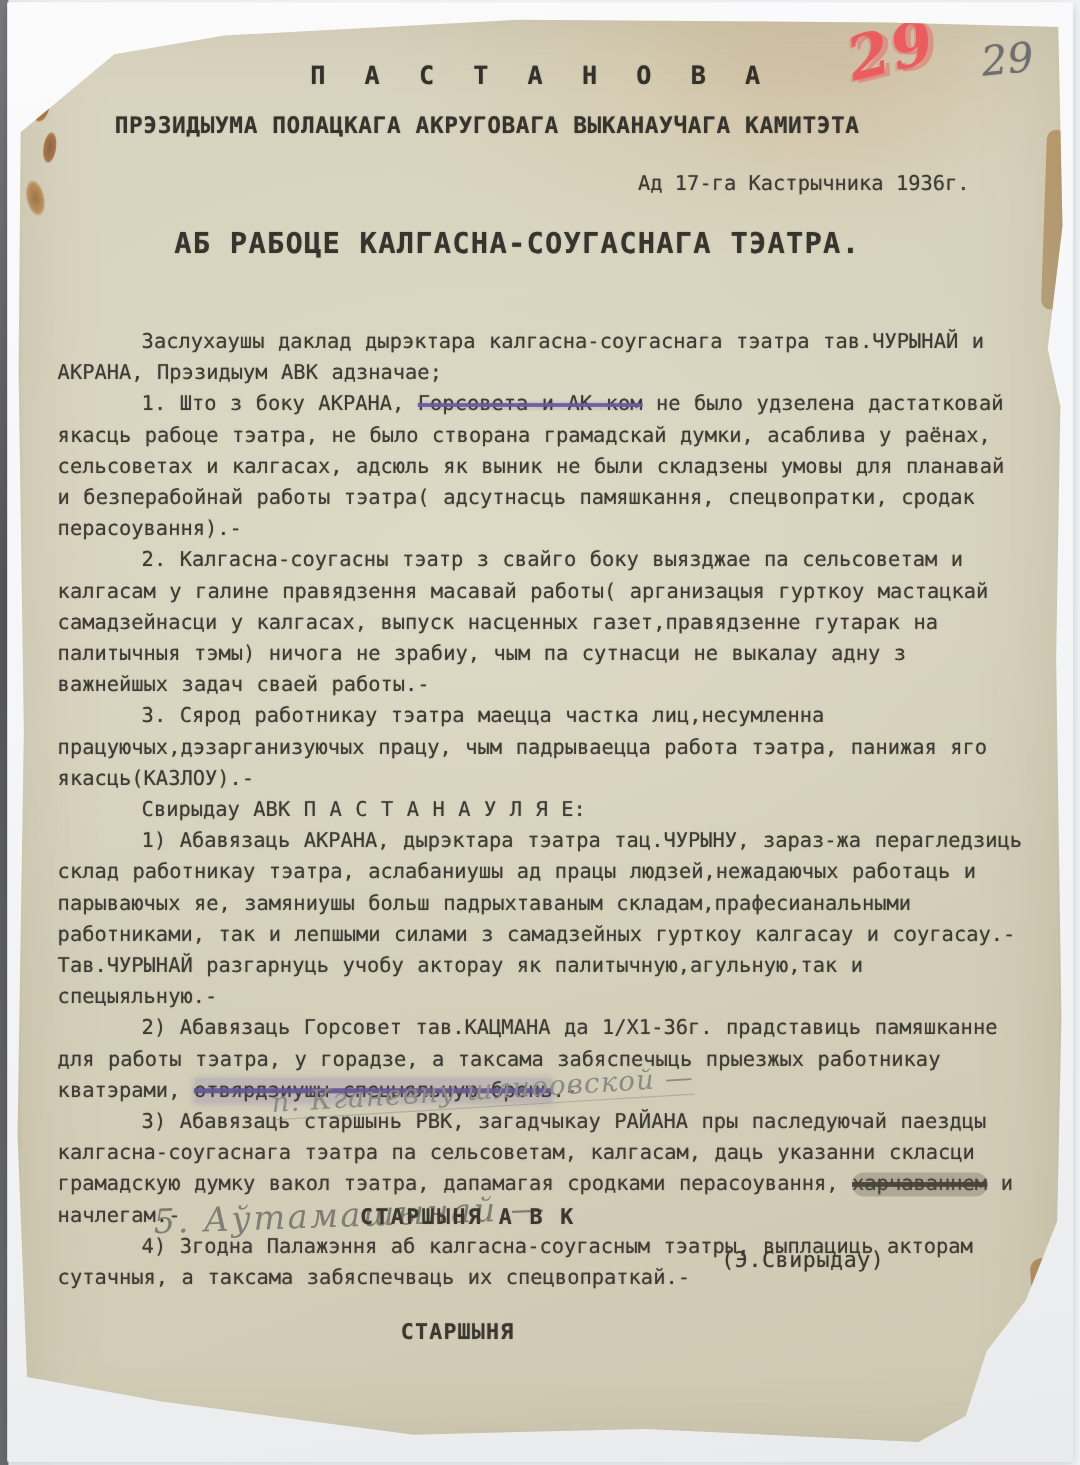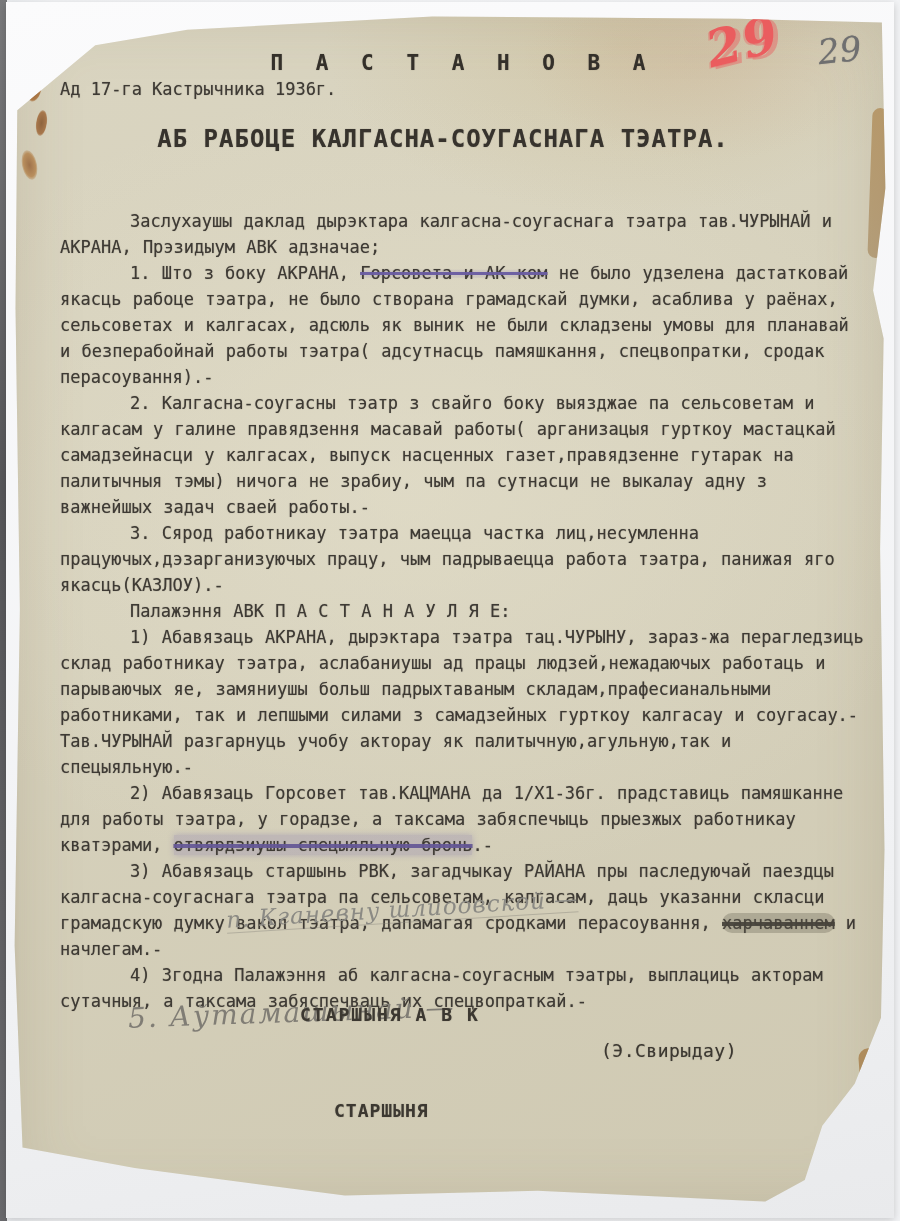--- a/index.html
+++ b/index.html
@@ -32,34 +32,34 @@
   }
   .stain{position:absolute;border-radius:50%;}
   .rust1{left:16px;top:72px;width:13px;height:22px;background:radial-gradient(#8d5427,#a66a33 60%,transparent 75%);transform:rotate(18deg);opacity:.85;}
   .rust2{left:24px;top:102px;width:11px;height:26px;background:radial-gradient(#7d4a20,#9c6130 60%,transparent 78%);transform:rotate(8deg);opacity:.8;}
   .rust3{left:10px;top:142px;width:15px;height:30px;background:radial-gradient(#8d5427,#b07a40 55%,transparent 78%);transform:rotate(-12deg);opacity:.75;}
   .edge-patch1{right:2px;top:100px;width:16px;height:150px;background:linear-gradient(180deg,rgba(176,140,88,.8),rgba(150,112,62,.5));border-radius:8px;transform:rotate(2deg);}
   .edge-patch2{right:0px;top:1040px;width:26px;height:120px;background:linear-gradient(180deg,rgba(170,130,78,.85),rgba(140,100,52,.6));border-radius:10px;transform:rotate(-4deg);}
   .edge-patch3{right:8px;top:1150px;width:30px;height:40px;background:radial-gradient(rgba(160,120,70,.8),transparent 75%);}
 
   .doc{
-    position:absolute;left:48px;top:42px;width:806px;
+    position:absolute;left:36px;top:42px;width:806px;
     color:#3e3a34;
     font-size:17px;line-height:26px;
     text-shadow:0 0 1px rgba(62,58,52,.55);
   }
   .doc-title{
     margin:0;text-align:center;font-size:21px;font-weight:bold;
     letter-spacing:10px;color:#34302a;
   }
   .doc-issuer{
     margin:16px 90px 0 0;text-align:center;font-size:19px;font-weight:bold;
     letter-spacing:.5px;color:#37332d;
   }
-  .doc-date{text-align:left;padding-right:46px;font-size:17px;}
+  .doc-date{margin-top:22px;text-align:right;padding-right:46px;font-size:17px;}
   .doc-subject{
     margin:24px 40px 0 0;text-align:center;font-size:24px;font-weight:bold;
     letter-spacing:1px;color:#37332d;
   }
   .body-text{margin-top:56px;}
   .para{margin:0;text-indent:70px;text-align:left;word-spacing:1px;}
   .struck-ink{
     text-decoration:line-through;
     text-decoration-thickness:3px;
     text-decoration-color:rgba(109,94,168,.9);
@@ -119,33 +119,34 @@
   <div class="stain rust3"></div>
   <div class="stain edge-patch1"></div>
   <div class="stain edge-patch2"></div>
   <div class="stain edge-patch3"></div>
 
   <span class="hw red-num">29</span>
   <span class="hw pencil-num">29</span>
 
   <div class="doc">
     <h1 class="doc-title">П А С Т А Н О В А</h1>
+    <h2 class="doc-issuer">ПРЭЗИДЫУМА ПОЛАЦКАГА АКРУГОВАГА ВЫКАНАУЧАГА КАМИТЭТА</h2>
     <div class="doc-date">Ад 17-га Кастрычника 1936г.</div>
     <div class="doc-subject">АБ РАБОЦЕ КАЛГАСНА-СОУГАСНАГА ТЭАТРА.</div>
 
     <div class="body-text">
       <p class="para">Заслухаушы даклад дырэктара калгасна-соугаснага тэатра тав.ЧУРЫНАЙ и АКРАНА, Прэзидыум АВК адзначае;</p>
 
       <p class="para"><span>1. Што з боку АКРАНА, </span><span class="struck-ink">Горсовета и АК ком</span><span> не было удзелена дастатковай якасць рабоце тэатра, не было створана грамадскай думки, асаблива у раёнах, сельсоветах и калгасах, адсюль як выник не были складзены умовы для планавай и безперабойнай работы тэатра( адсутнасць памяшкання, спецвопратки, сродак перасоування).-</span></p>
 
       <p class="para">2. Калгасна-соугасны тэатр з свайго боку выязджае па сельсоветам и калгасам у галине правядзення масавай работы( арганизацыя гурткоу мастацкай самадзейнасци у калгасах, выпуск насценных газет,правядзенне гутарак на палитычныя тэмы) ничога не зрабиу, чым па сутнасци не выкалау адну з важнейшых задач сваей работы.-</p>
 
       <p class="para">3. Сярод работникау тэатра маецца частка лиц,несумленна працуючых,дэзарганизуючых працу, чым падрываецца работа тэатра, панижая яго якасць(КАЗЛОУ).-</p>
 
-      <p class="para">Палажэння АВК П А С Т А Н А У Л Я Е:</p>
+      <p class="para">Свирыдау АВК П А С Т А Н А У Л Я Е:</p>
 
       <p class="para">1) Абавязаць АКРАНА, дырэктара тэатра тац.ЧУРЫНУ, зараз-жа перагледзиць склад работникау тэатра, аслабаниушы ад працы людзей,нежадаючых работаць и парываючых яе, замяниушы больш падрыхтаваным складам,прафесианальными работниками, так и лепшыми силами з самадзейных гурткоу калгасау и соугасау.- Тав.ЧУРЫНАЙ разгарнуць учобу акторау як палитычную,агульную,так и спецыяльную.-</p>
 
       <p class="para"><span>2) Абавязаць Горсовет тав.КАЦМАНА да 1/Х1-36г. прадставиць памяшканне для работы тэатра, у горадзе, а таксама забяспечыць прыезжых работникау кватэрами, </span><span class="struck-smear">отвярдзиушы спецыяльную бронь</span><span>.-</span></p>
 
       <p class="para"><span>3) Абавязаць старшынь РВК, загадчыкау РАЙАНА пры паследуючай паездцы калгасна-соугаснага тэатра па сельсоветам, калгасам, даць указанни скласци грамадскую думку вакол тэатра, дапамагая сродками перасоування, </span><span class="struck-gray">харчаваннем</span><span> и начлегам.-</span></p>
 
       <p class="para">4) Згодна Палажэння аб калгасна-соугасным тэатры, выплациць акторам сутачныя, а таксама забяспечваць их спецвопраткай.-</p>
     </div>
   </div>

